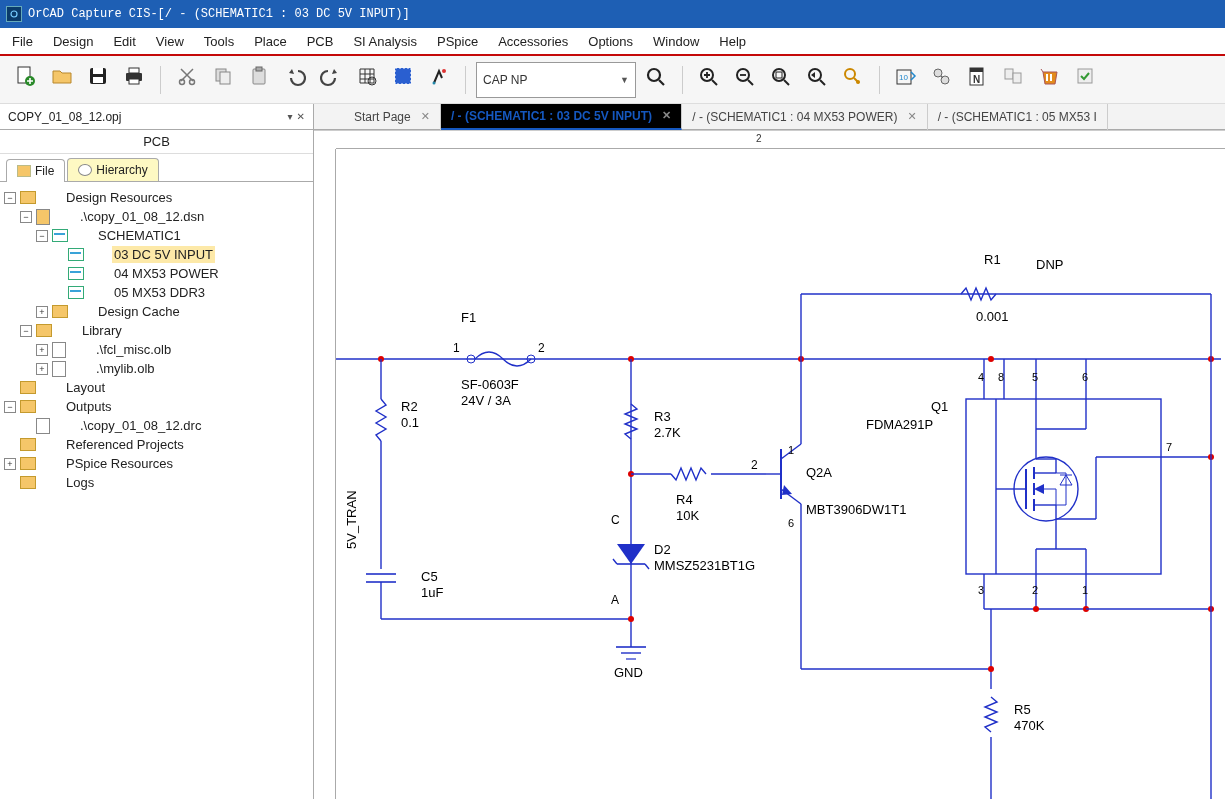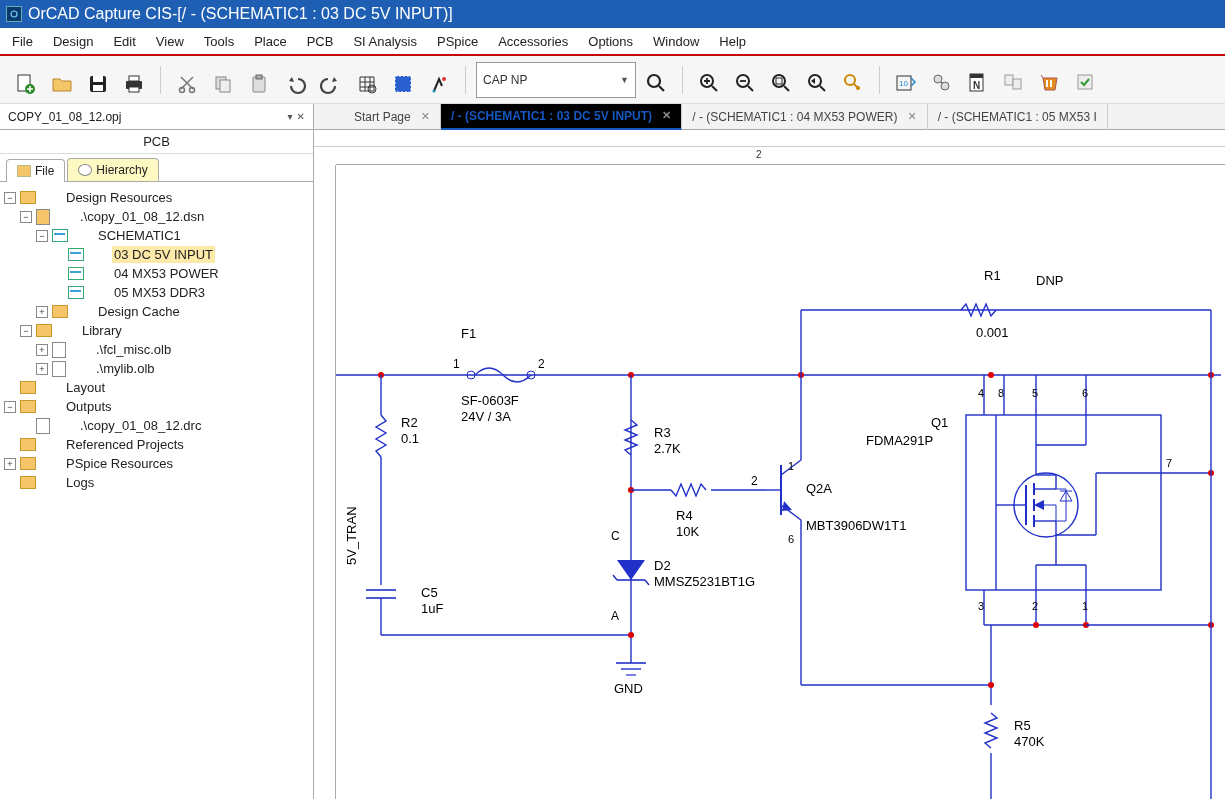--- a/index.html
+++ b/index.html
@@ -1,29 +1,29 @@
 <!DOCTYPE html>
 <html><head>
 <meta charset="utf-8">
 <style>
 * { box-sizing: border-box; margin: 0; padding: 0; font-family: "Segoe UI", Tahoma, sans-serif; }
 body { width: 1225px; height: 799px; overflow: hidden; background: #fff; font-size: 13px; color: #222; }
 
 
 .titlebar { height: 28px; background: linear-gradient(#1e5fb4,#1e5fb4); color:#fff; display:flex; align-items:center; padding:0 6px; }
 .titlebar .app-icon { width:16px; height:16px; background:#0a3a6a; border:1px solid #6ab; margin-right:6px; display:flex; align-items:center; justify-content:center; font-size:10px; }
-.titlebar .title { font-size:16px; }
+.titlebar .title { font-size:12px;font-family:Liberation Mono, monospace; }
 
 
 .menubar { height:28px; background:#fff; border-bottom:2px solid #c40808; display:flex; align-items:center; padding:0 12px; gap:20px; }
 .menubar .mitem { font-size:13px; color:#222; cursor:default; }
 
 
 .toolbar { height:48px; background:#f6f6f6; display:flex; align-items:center; padding:0 10px; gap:4px; border-bottom:1px solid #ddd; }
-.tbtn { width:32px; height:32px; display:flex; align-items:flex-end; justify-content:center; border:1px solid transparent; border-radius:3px; }
+.tbtn { width:32px; height:32px; display:flex; align-items:flex-start; justify-content:center; border:1px solid transparent; border-radius:3px; }
 .tsep { width:1px; height:28px; background:#ccc; margin:0 6px; }
 .searchbox { width:160px; height:36px; border:1px solid #999; background:#fff; display:flex; align-items:center; padding:0 6px; font-size:12px; color:#333; }
 .searchbox .dd { margin-left:auto; font-size:9px; color:#555; }
 
 
 .workspace { display:flex; height:695px; }
 
 
 .leftpanel { width:314px; border-right:1px solid #aaa; display:flex; flex-direction:column; background:#fff; }
 .proj-tab { height:26px; border-bottom:1px solid #aaa; display:flex; align-items:center; padding:0 8px; font-size:12px; }
@@ -40,21 +40,21 @@
 .tree .spacer { width:16px; display:inline-block; }
 .tree .folder { width:16px; height:13px; background:#f5c669; border:1px solid #c49a2e; margin-right:4px; }
 .tree .fileico { width:14px; height:16px; background:#fff; border:1px solid #888; margin-right:4px; position:relative;}
 .tree .fileico.dsn { background:#f5c669; }
 .tree .schico { width:16px; height:13px; background:#fff; border:1px solid #3a7; margin-right:4px; position:relative;}
 .tree .schico::before{content:"";position:absolute;left:1px;top:3px;width:11px;height:2px;background:#3aa3d8;}
 .tree .sel { background:#fde9a8; }
 .tree .lbl { padding:1px 2px;margin-left:24px; }
 
 
-.rightarea { flex:1; display:flex; flex-direction:column;gap:16px; }
+.rightarea { flex:1; display:flex; flex-direction:column; }
 .doctabs { height:26px; background:#f3f3f3; border-bottom:1px solid #aaa; display:flex; align-items:center; }
 .doctab { height:26px; padding:0 10px; display:flex; align-items:center; gap:6px; border-right:1px solid #ccc; font-size:12px; color:#444; }
 .doctab.active { color:#1558c0; font-weight:600; border-bottom:2px solid #1558c0; background:#000000; }
 .doctab .x { color:#888; font-size:11px; margin-left:4px;}
 .canvaswrap { flex:1; background:#fff; position:relative; overflow:hidden; border-top:1px solid #ccc;}
 .ruler-h { position:absolute; left:22px; top:0; right:0; height:18px; background:#fff; border-bottom:1px solid #aaa; }
 .ruler-h .tick { position:absolute; top:2px; font-size:10px; color:#333;}
 .ruler-v { position:absolute; left:0; top:18px; width:22px; bottom:0; background:#fff; border-right:1px solid #aaa;}
 .canvas { position:absolute; left:22px; top:18px; right:0; bottom:0; background:#fff; }
 .dotgrid { position:absolute; inset:0; background-image: radial-gradient(#c8c8c8 0.7px, transparent 0.7px); background-size:14px 14px; background-position: 6px 6px; }

